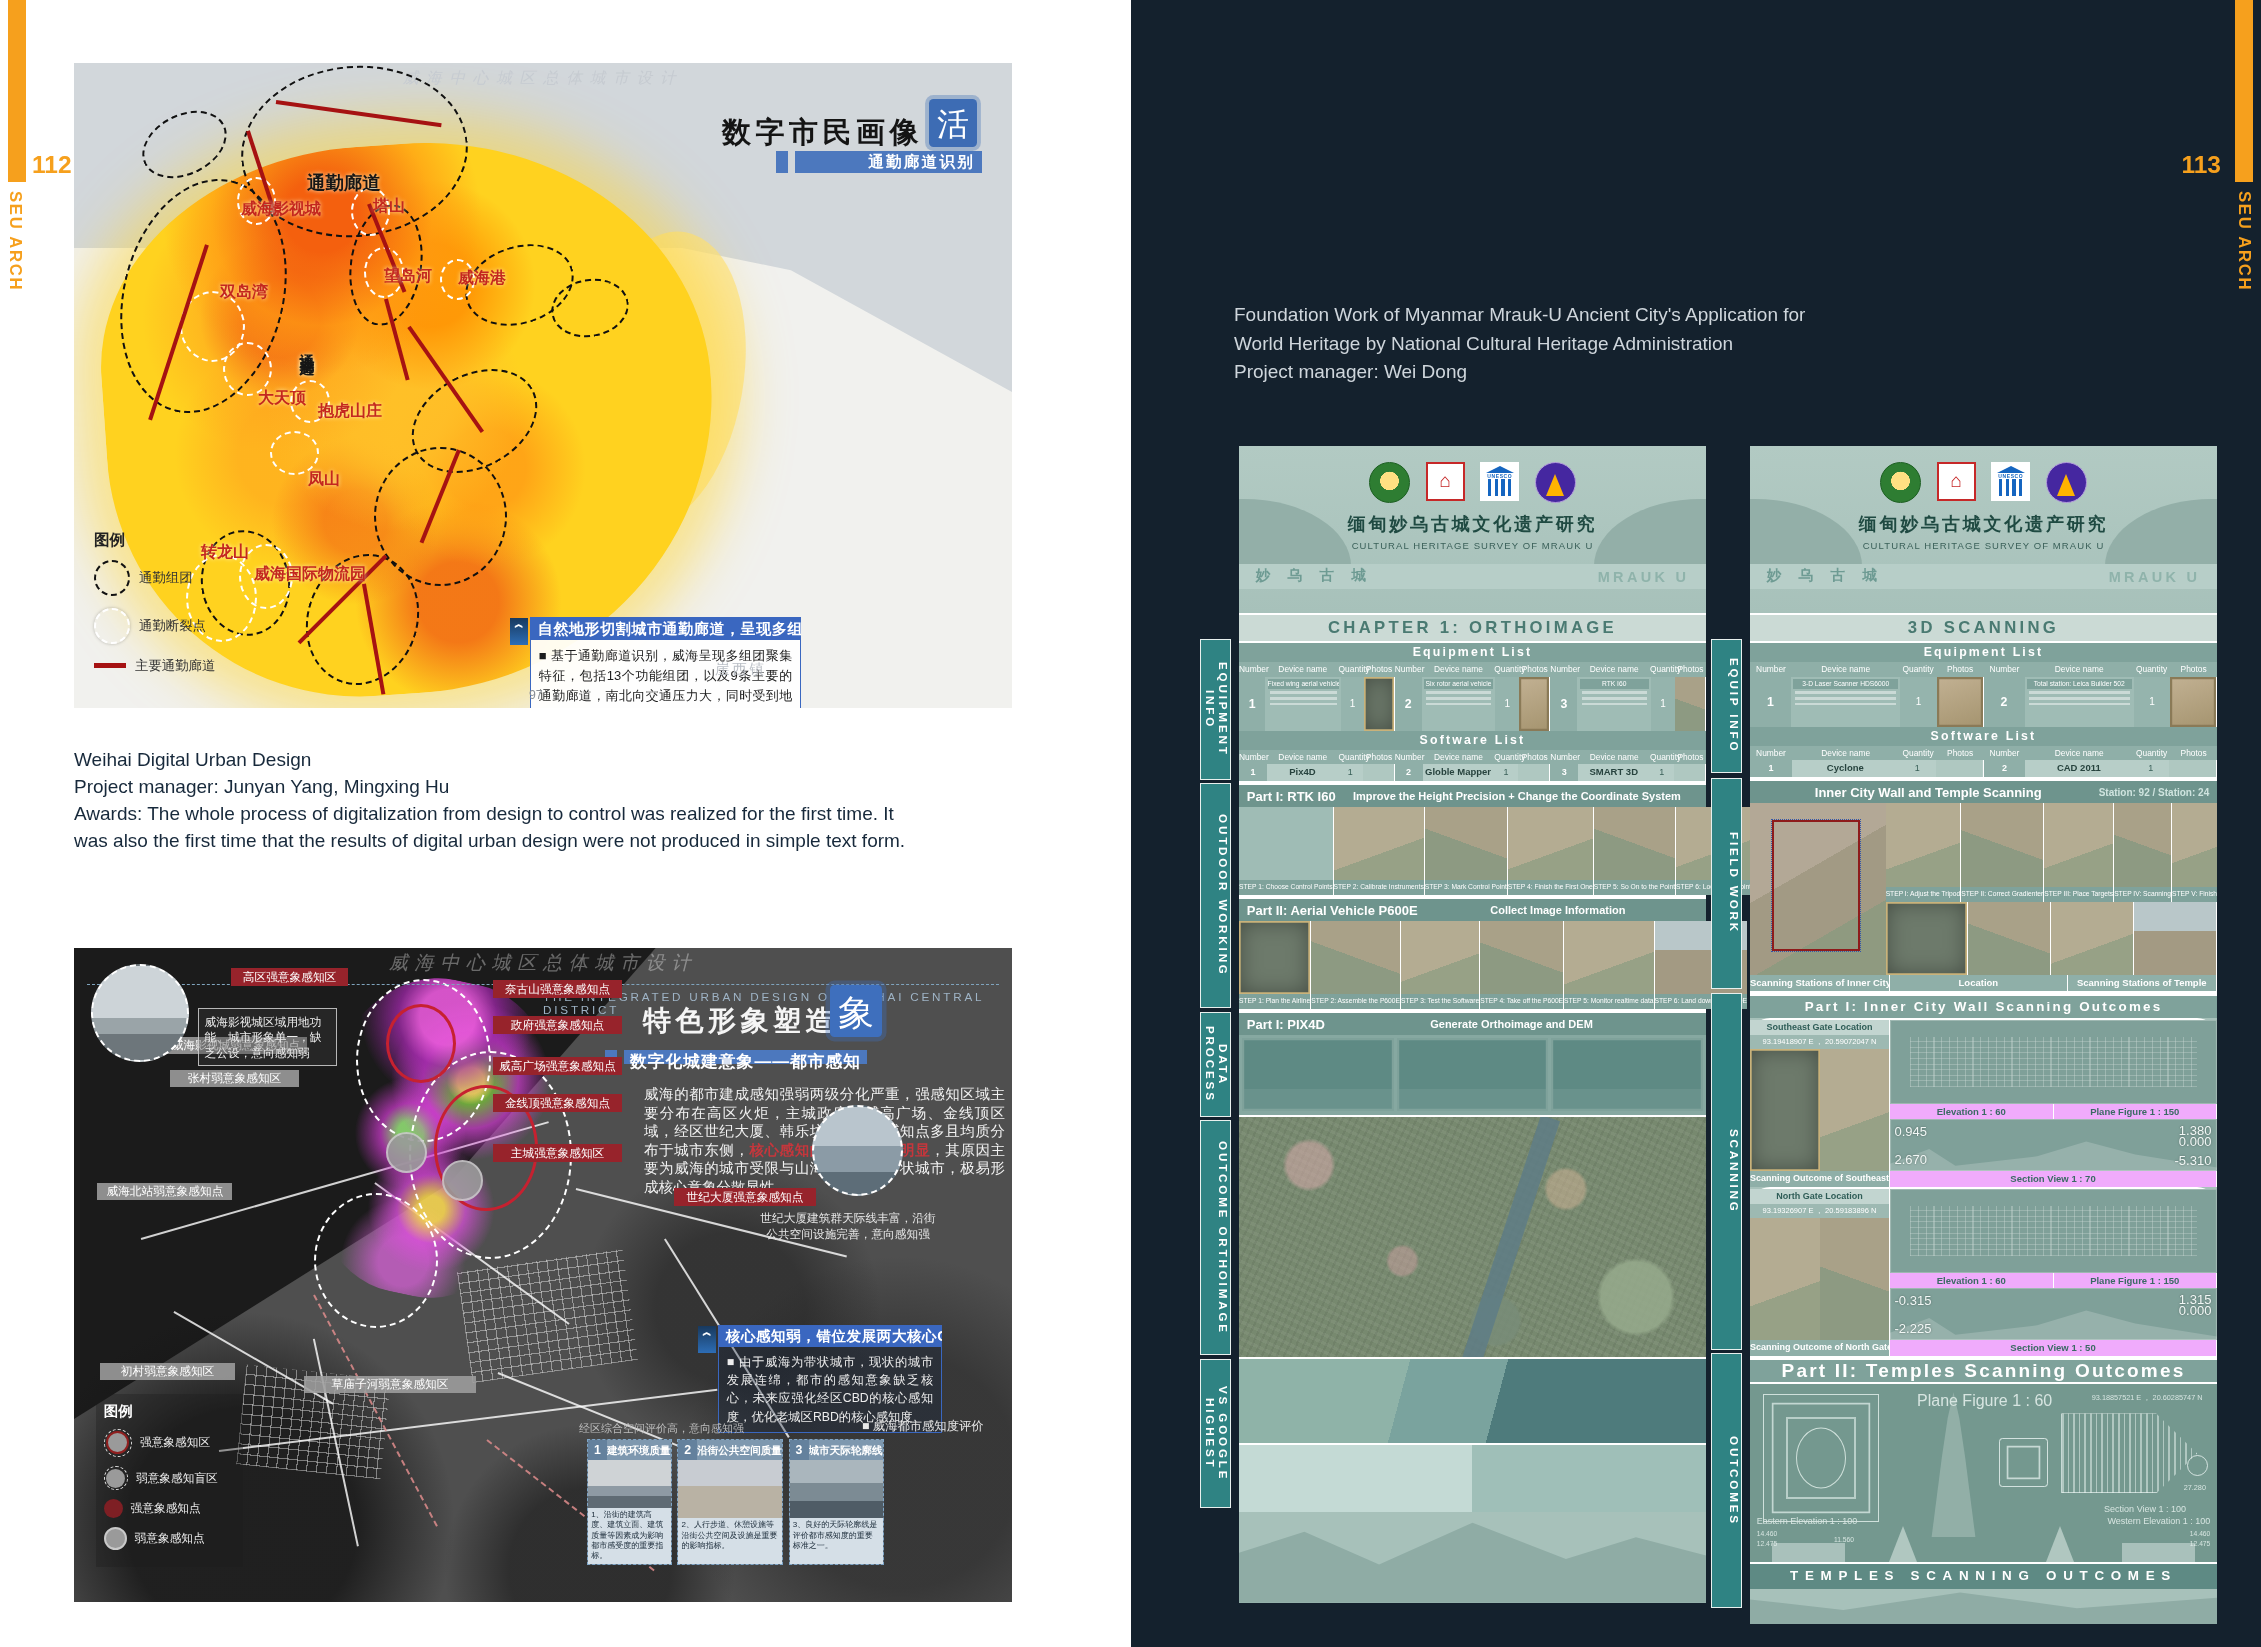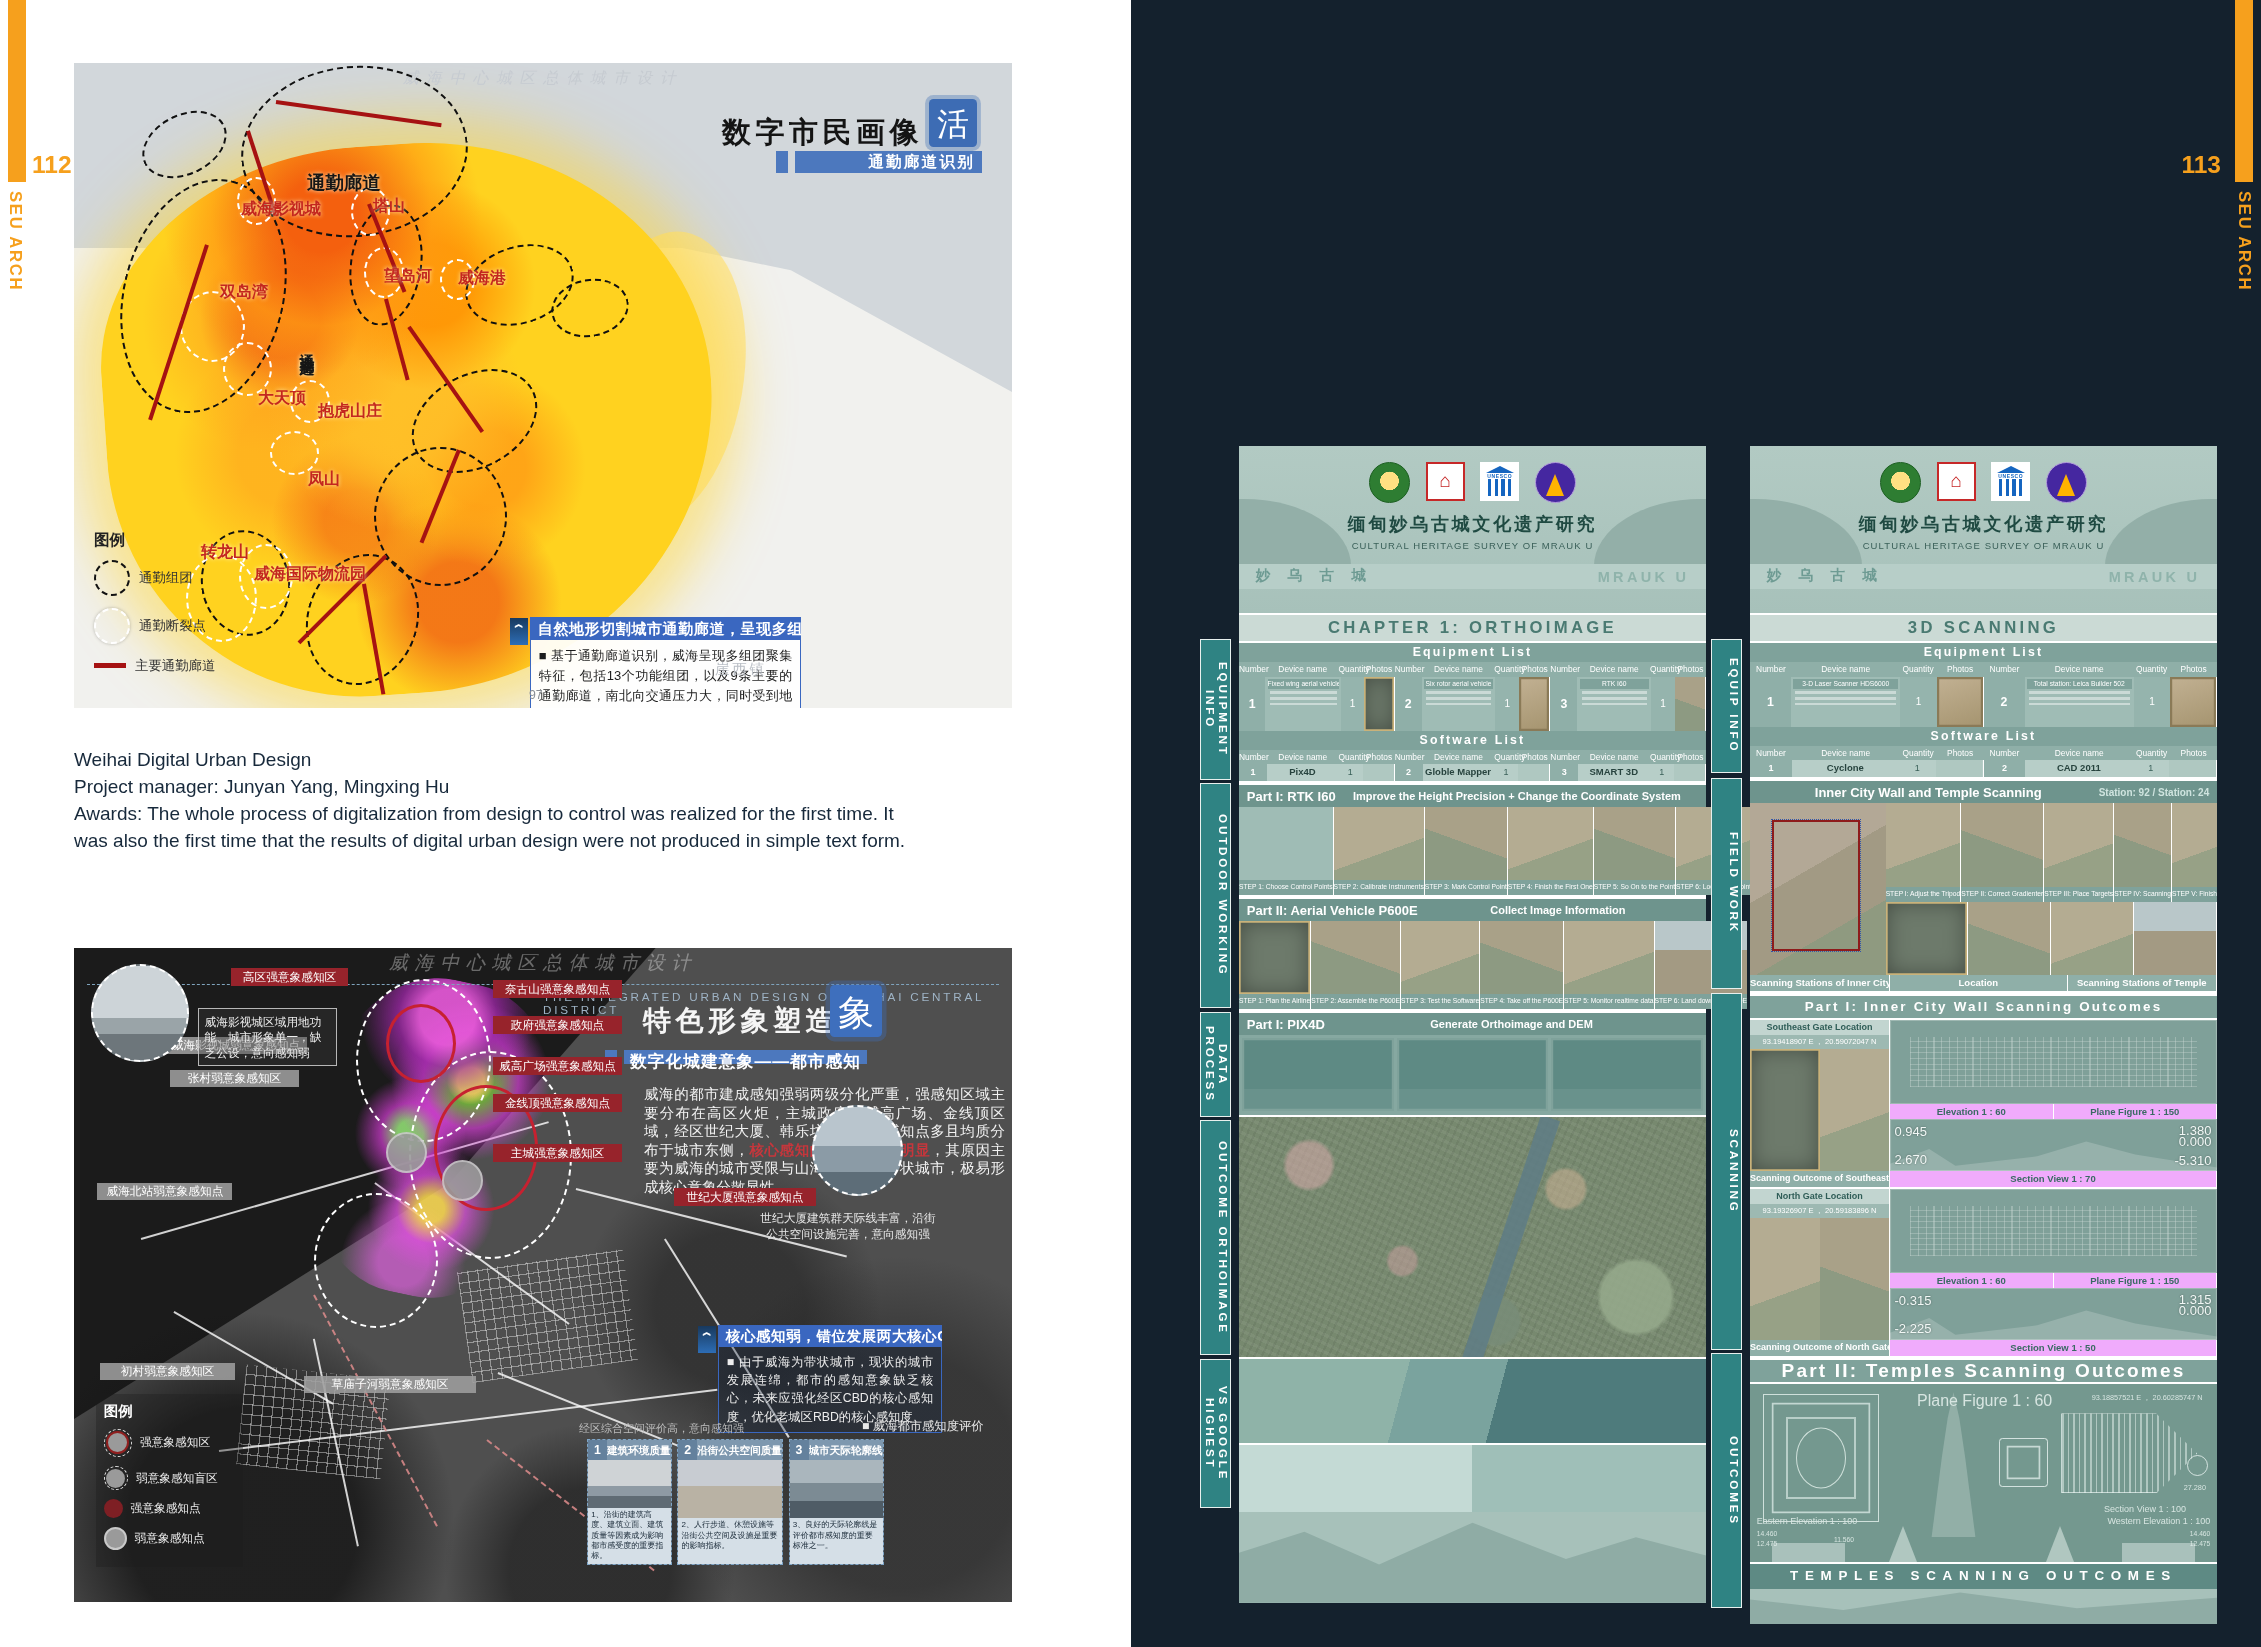--- a/index.html
+++ b/index.html
@@ -311,21 +311,21 @@
   .fw-sq{position:absolute;left:16%;top:10%;width:62%;height:74%;border:2.2px solid #8E1B1B;outline:1.7px dotted #3355aa;}
   .fw-right{flex:1;display:flex;flex-direction:column;}
   .fw-right .steps .ph{height:84px;}
   .fw-row2{display:flex;height:73px;}
   .fw-row2 > div{flex:1;border-right:1.1px solid #fff;}
   .fw-caps{display:flex;height:16.7px;}
   .fw-caps > div{background:#8FAFA8;color:#fff;font-size:9.5px;font-weight:bold;text-align:center;line-height:16.7px;
                  border-right:1.1px solid #fff;white-space:nowrap;overflow:hidden;}
   .fwc1{width:30%;} .fwc2{width:38%;} .fwc3{width:32%;}
   
-  .outblk{display:flex;height:167px;border-top:2.2px solid #fff;}
+  .outblk{display:flex;height:167px;border-top:2.2px solid #fff;border-radius:20px;}
   .ob-left{width:139px;display:flex;flex-direction:column;border-right:1.7px solid #fff;}
   .ob-label{height:15.6px;background:#C2D5D0;color:#2F5D57;font-size:9px;font-weight:bold;text-align:center;line-height:15.6px;
             white-space:nowrap;overflow:hidden;}
   .ob-coords{height:13.4px;background:#9DB9B2;color:#fff;font-size:7.5px;text-align:center;line-height:13.4px;
              white-space:nowrap;overflow:hidden;}
   .ob-phots{flex:1;display:flex;}
   .ob-phots > div{flex:1;}
   .ob-out{height:15.6px;background:#8FAFA8;color:#fff;font-size:9px;font-weight:bold;text-align:center;line-height:15.6px;
           white-space:nowrap;overflow:hidden;}
   .ob-right{flex:1;display:flex;flex-direction:column;}
@@ -572,20 +572,25 @@
         <div class="lg-label">弱意象感知点</div>
       </div>
     </div>
   </div>
 
   <div id="right-bg"></div>
   <div class="accent-bar" id="bar-r"></div>
   <div class="pagenum" id="num-r">113</div>
   <div class="brand" id="seu-r">SEU ARCH</div>
 
+  <div id="intro">
+    <div>Foundation Work of Myanmar Mrauk-U Ancient City's Application for</div>
+    <div>World Heritage by National Cultural Heritage Administration</div>
+    <div>Project manager: Wei Dong</div>
+  </div>
 
   <div class="poster" id="poster1">
     <div class="p-head">
       <div class="sil sil-l"></div>
       <div class="sil sil-r"></div>
       <div class="p-band"></div>
       <div class="logos">
         <div class="logo logo-seu"></div>
         <div class="logo logo-frame">⌂</div>
         <div class="logo logo-unesco">

